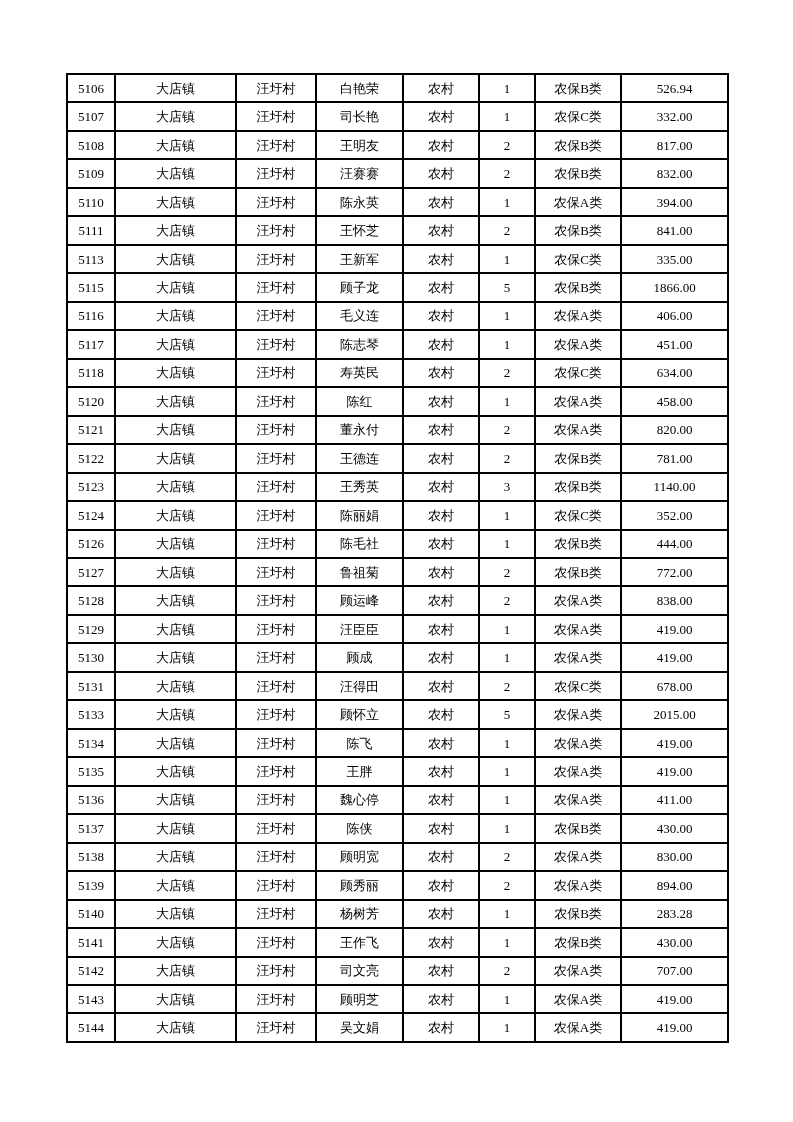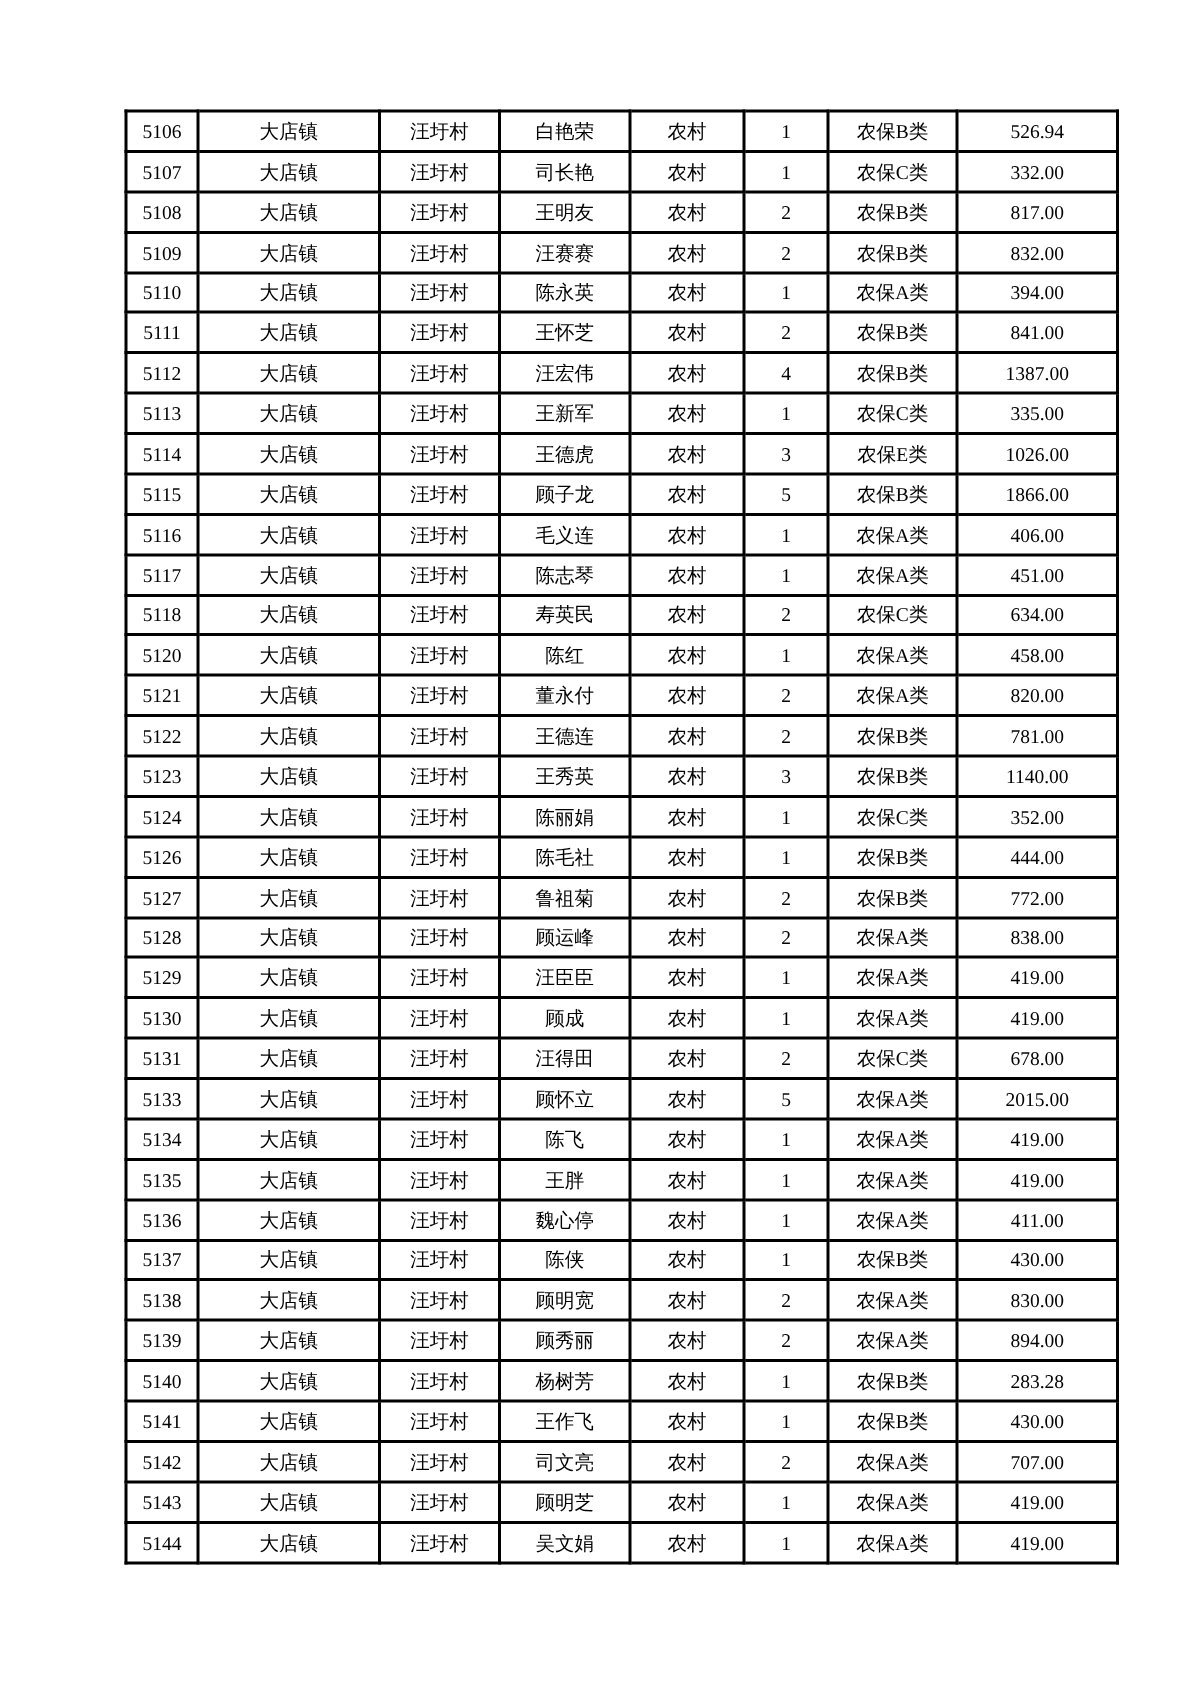--- a/index.html
+++ b/index.html
@@ -18,21 +18,20 @@
     position: absolute;
     left: 66px;
     top: 73px;
     width: 661px;
     height: 970px;
     border-collapse: collapse;
     table-layout: fixed;
     font-family: "Liberation Serif", "DejaVu Serif", serif;
     font-size: 13px;
     color: #000000;
-    margin-left: 17px;
   }
   table.roster td {
     border: 2px solid #000000;
     text-align: center;
     vertical-align: middle;
     padding: 0;
     overflow: hidden;
     white-space: nowrap;
     line-height: 1;
   }
@@ -119,48 +118,28 @@
           <td>5111</td>
           <td>大店镇</td>
           <td>汪圩村</td>
           <td>王怀芝</td>
           <td>农村</td>
           <td>2</td>
           <td>农保B类</td>
           <td>841.00</td>
         </tr>
         <tr>
-          <td>5112</td>
-          <td>大店镇</td>
-          <td>汪圩村</td>
-          <td>汪宏伟</td>
-          <td>农村</td>
-          <td>4</td>
-          <td>农保B类</td>
-          <td>1387.00</td>
-        </tr>
-        <tr>
           <td>5113</td>
           <td>大店镇</td>
           <td>汪圩村</td>
           <td>王新军</td>
           <td>农村</td>
           <td>1</td>
           <td>农保C类</td>
           <td>335.00</td>
-        </tr>
-        <tr>
-          <td>5114</td>
-          <td>大店镇</td>
-          <td>汪圩村</td>
-          <td>王德虎</td>
-          <td>农村</td>
-          <td>3</td>
-          <td>农保E类</td>
-          <td>1026.00</td>
         </tr>
         <tr>
           <td>5115</td>
           <td>大店镇</td>
           <td>汪圩村</td>
           <td>顾子龙</td>
           <td>农村</td>
           <td>5</td>
           <td>农保B类</td>
           <td>1866.00</td>

